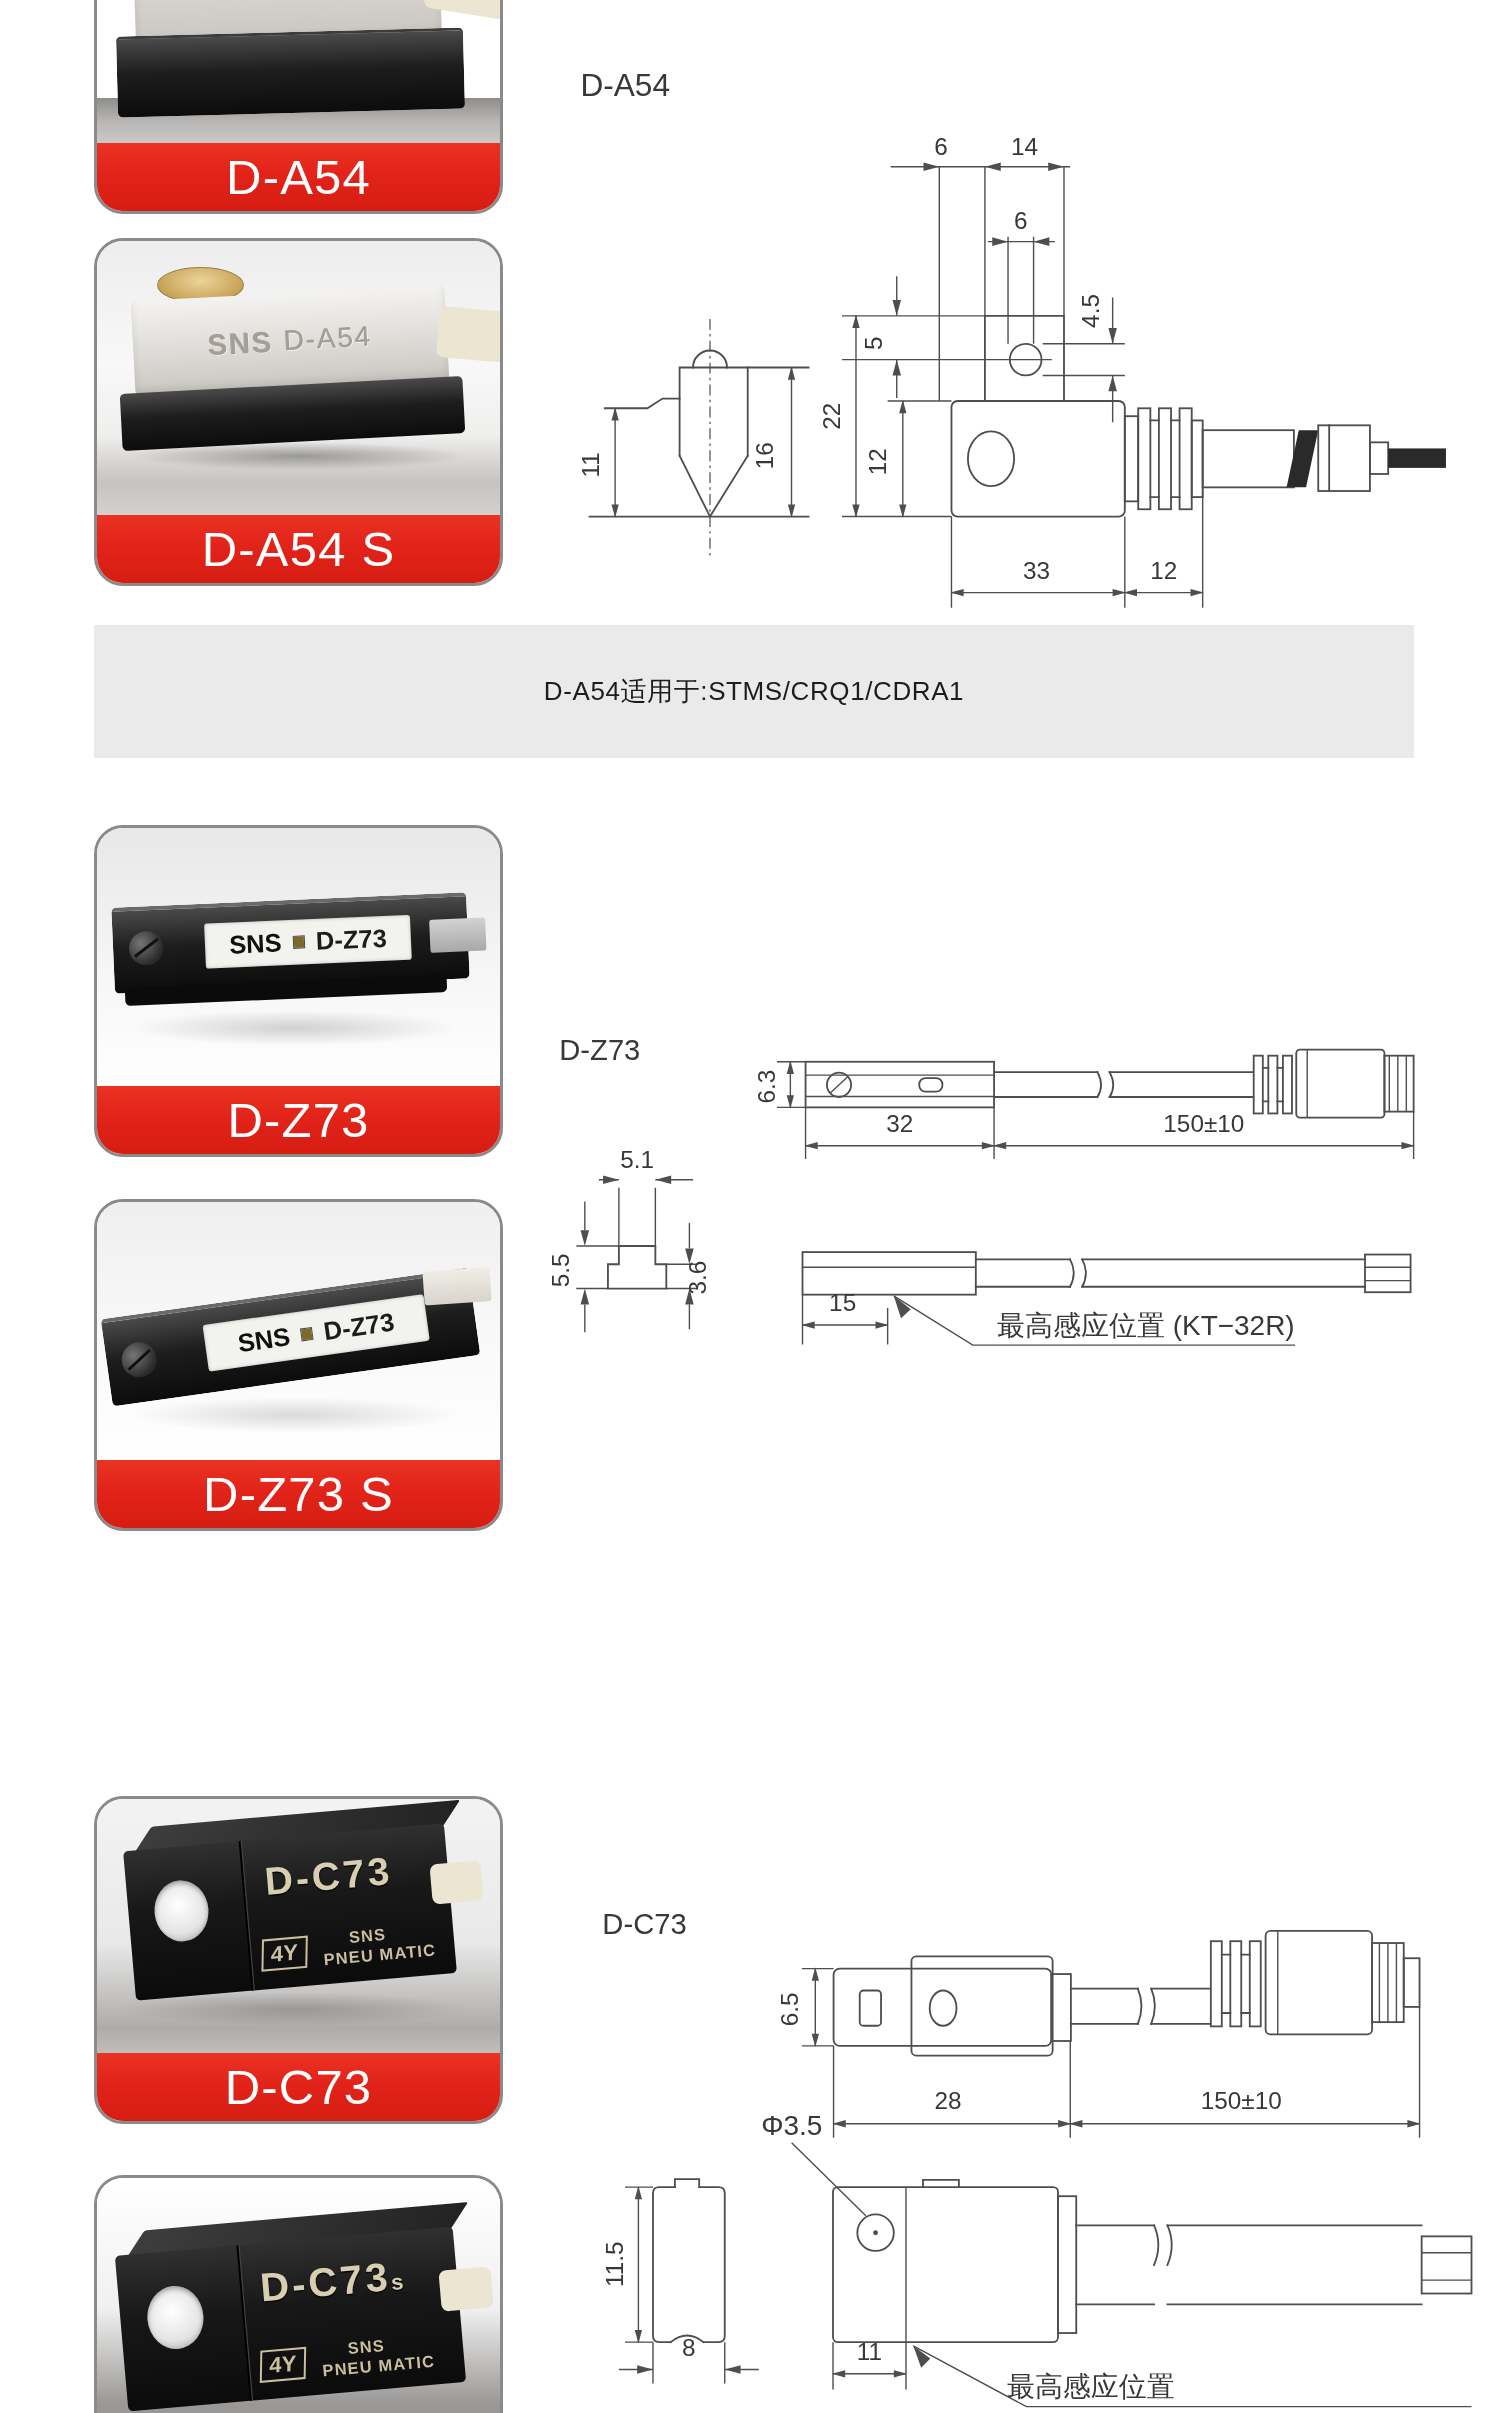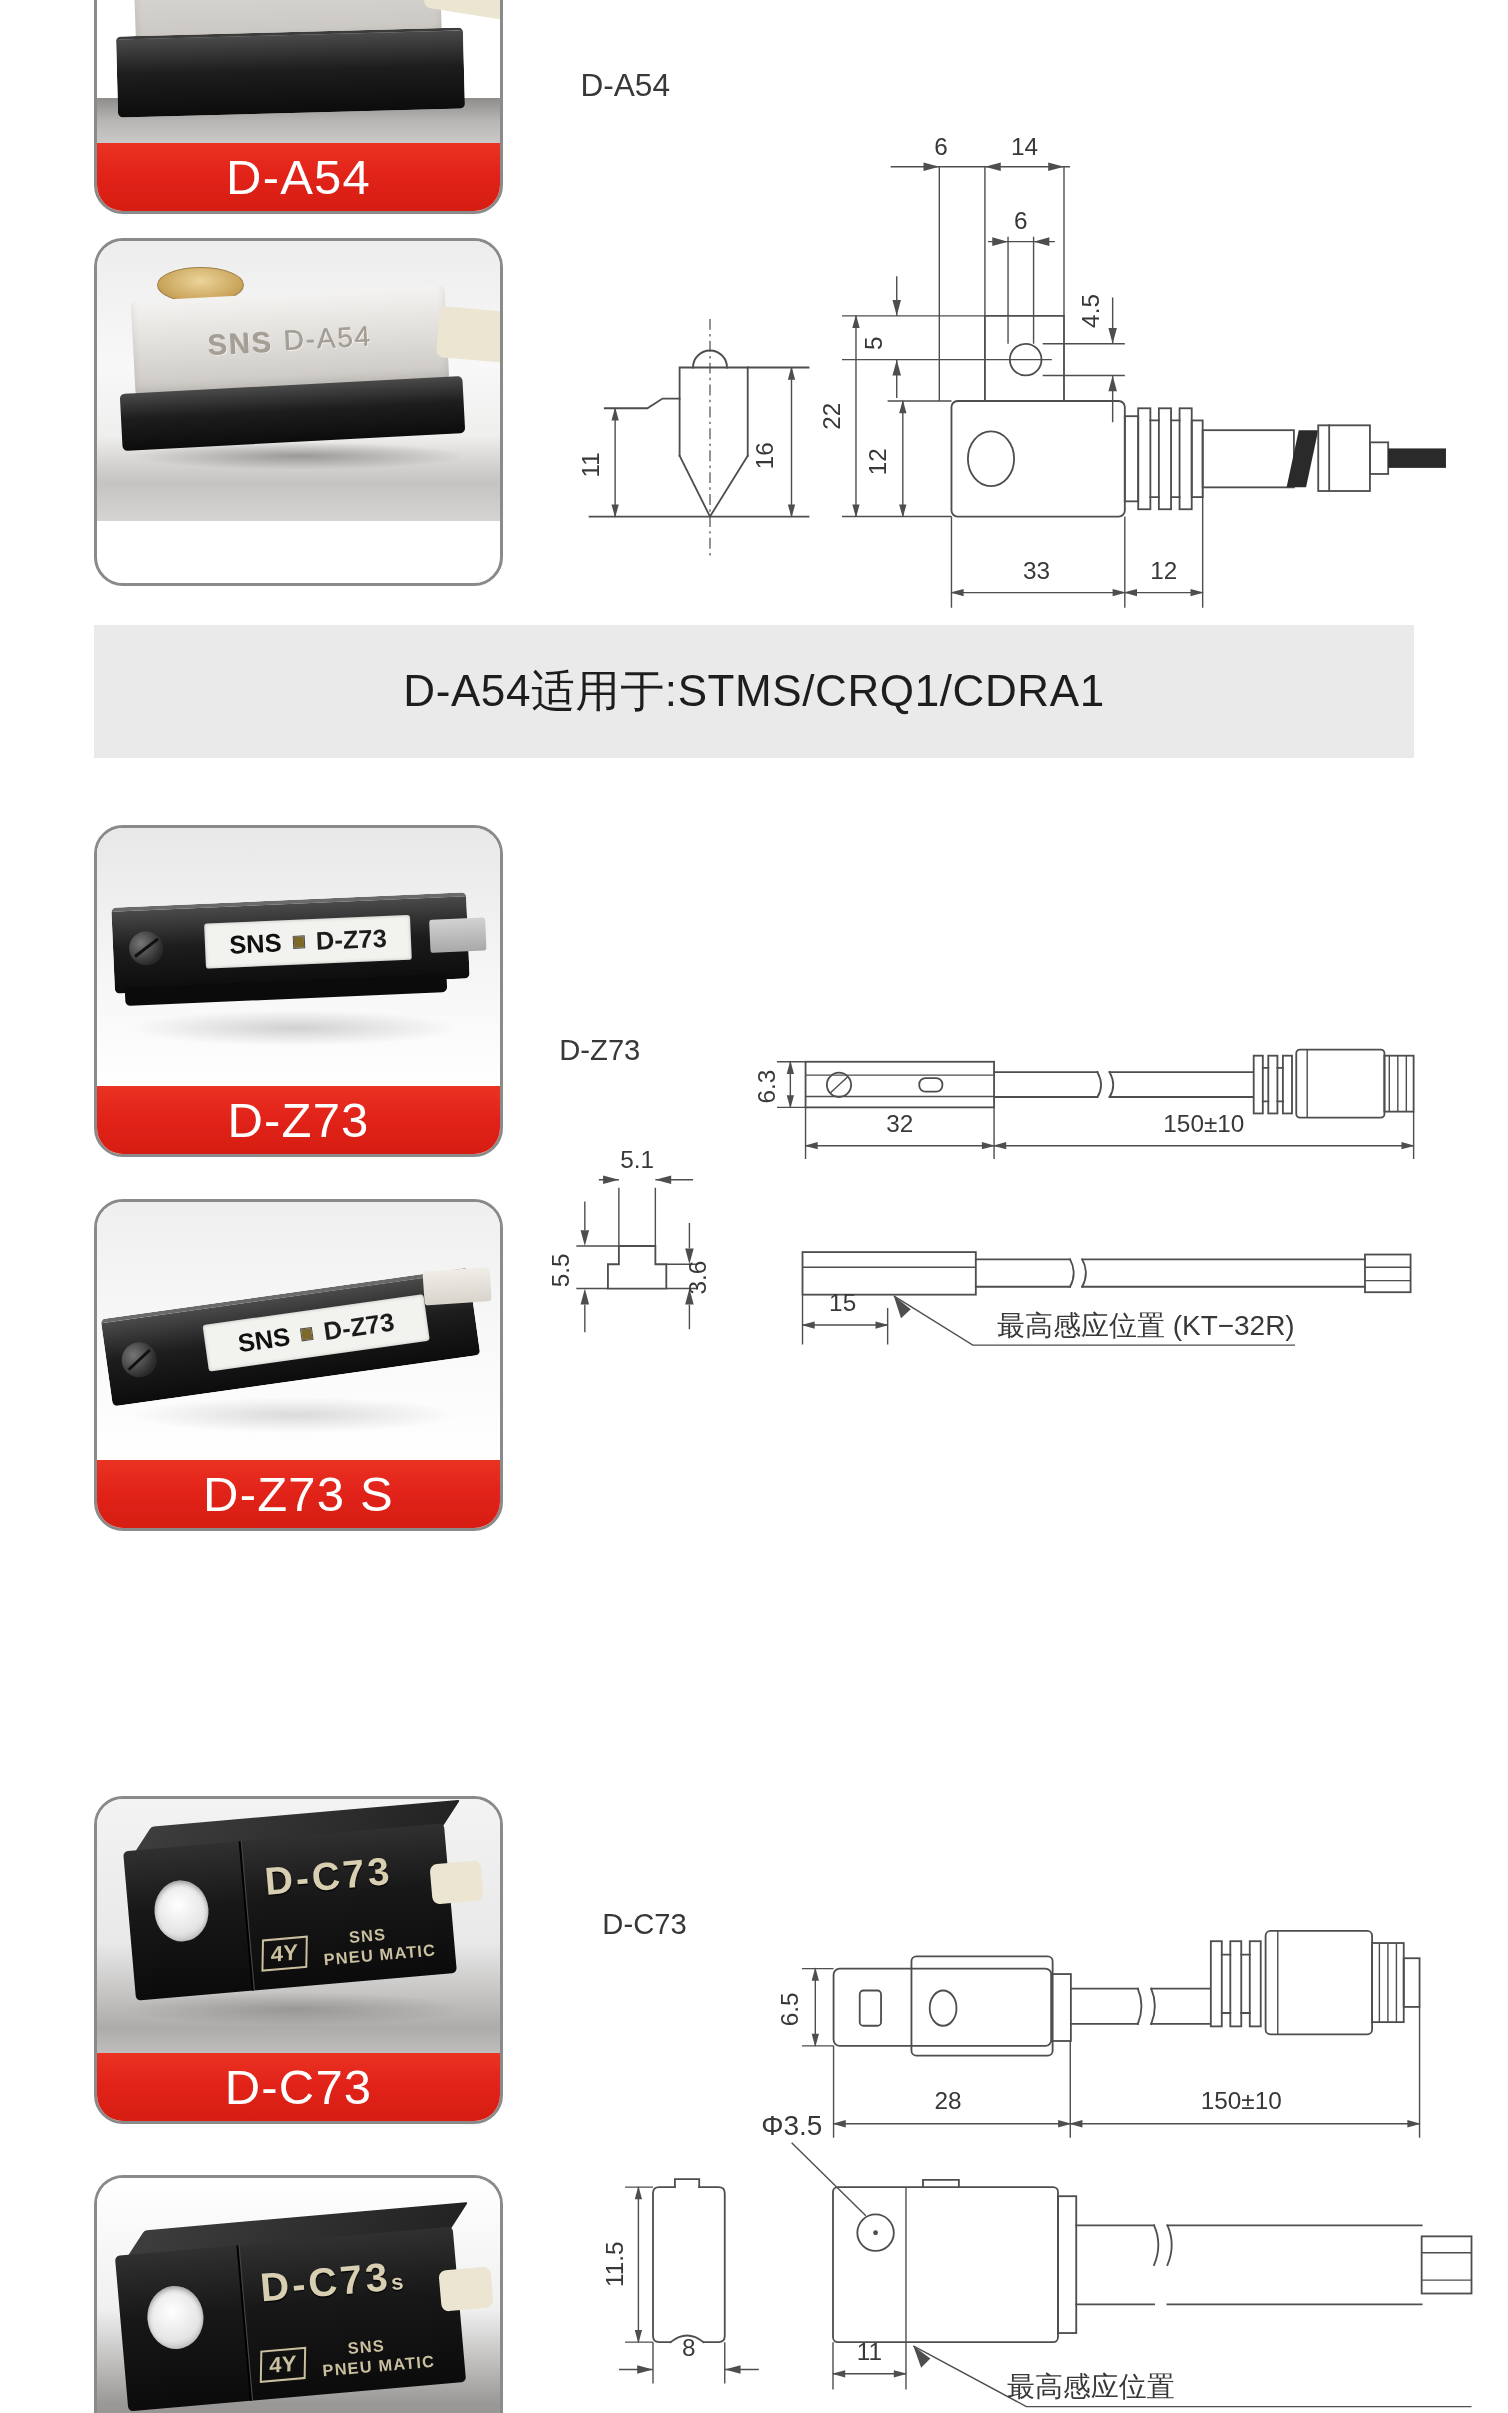--- a/index.html
+++ b/index.html
@@ -47,21 +47,21 @@
   .badge4y{border:2.4px solid #cabf9f;color:#cabf9f;font-weight:700;font-size:22px;
         padding:1.2px 7.3px;transform:skewX(-6deg);}
   .brandlines{color:#cabf9f;font-size:16.4px;letter-spacing:1.2px;line-height:1.2;font-weight:600;}
   .brandlines div:first-child{padding-left:27px;}
   .cable-cream{position:absolute;background:#ece5d2;border-radius:7.3px;}
   .shadow-ell{position:absolute;background:radial-gradient(ellipse at 50% 50%,rgba(0,0,0,.30),rgba(0,0,0,0) 70%);}
 
   
   .banner{position:absolute;left:94px;width:1320px;background:#eaeaea;
         display:flex;align-items:center;justify-content:center;}
-  .banner span{font-size:44px;color:#1d1d1d;letter-spacing:0.6px;}
+  .banner span{font-size:26px;color:#1d1d1d;letter-spacing:0.6px;}
 
   
   svg{position:absolute;overflow:visible;}
   svg .ln{stroke:#4e4e4e;stroke-width:3;fill:none;stroke-linecap:square;}
   svg .thin{stroke:#4e4e4e;stroke-width:2.3;fill:none;}
   svg .ctr{stroke:#4e4e4e;stroke-width:2;fill:none;stroke-dasharray:18 7 4 7;}
   svg .dk{fill:#2a2a2a;stroke:none;}
   svg .ar{fill:#4e4e4e;stroke:none;}
   svg text{fill:#383838;}
   svg .dim{font-size:40px;}
@@ -89,20 +89,23 @@
     <div class="photo" style="height:280px;background:linear-gradient(180deg,#ededed,#f8f8f8 45%,#e4e3e1);">
       <div class="surface" style="top:195px;background:linear-gradient(180deg,rgba(190,188,186,0),#c6c4c2 55%,#d6d4d2);"></div>
       <div style="position:absolute;left:15%;top:25.5px;width:85px;height:34px;border-radius:50%;border:1.8px solid #9c7f45;background:radial-gradient(ellipse at 50% 38%,#ecd49a,#c9a45a 68%,#a8854a);"></div>
       <div class="sensor-silver" style="left:9%;width:78%;top:52px;height:96px;transform:rotate(-3deg);display:flex;align-items:center;justify-content:center;gap:11px;">
         <span class="emboss" style="font-size:29px;">SNS</span>
         <span class="emboss" style="font-size:28px;font-weight:500;">D-A54</span>
       </div>
       <div class="cable-cream" style="right:-9.7px;top:68px;width:72px;height:51px;transform:rotate(5deg);"></div>
       <div class="sensor-black-bar" style="left:6%;width:85%;top:144px;height:57px;transform:rotate(-3deg);"></div>
       <div class="shadow-ell" style="left:8%;right:8%;top:201px;height:28px;"></div>
+    </div>
+    <div class="band">
+      <span>D-A54 S</span>
     </div>
   </div>
 
   <div class="banner" style="top:625px;height:133px;">
     <span>D-A54适用于:STMS/CRQ1/CDRA1</span>
   </div>
 
   <div class="card" style="top:825px;height:332px;">
     <div class="photo" style="height:264px;background:linear-gradient(180deg,#e8e8e8,#f6f6f6 55%,#ffffff);">
       <div class="sensor-black-bar" style="left:4%;width:88%;top:72px;height:82px;transform:rotate(-2.5deg);border-top:4.9px solid #6a6a6a;">

